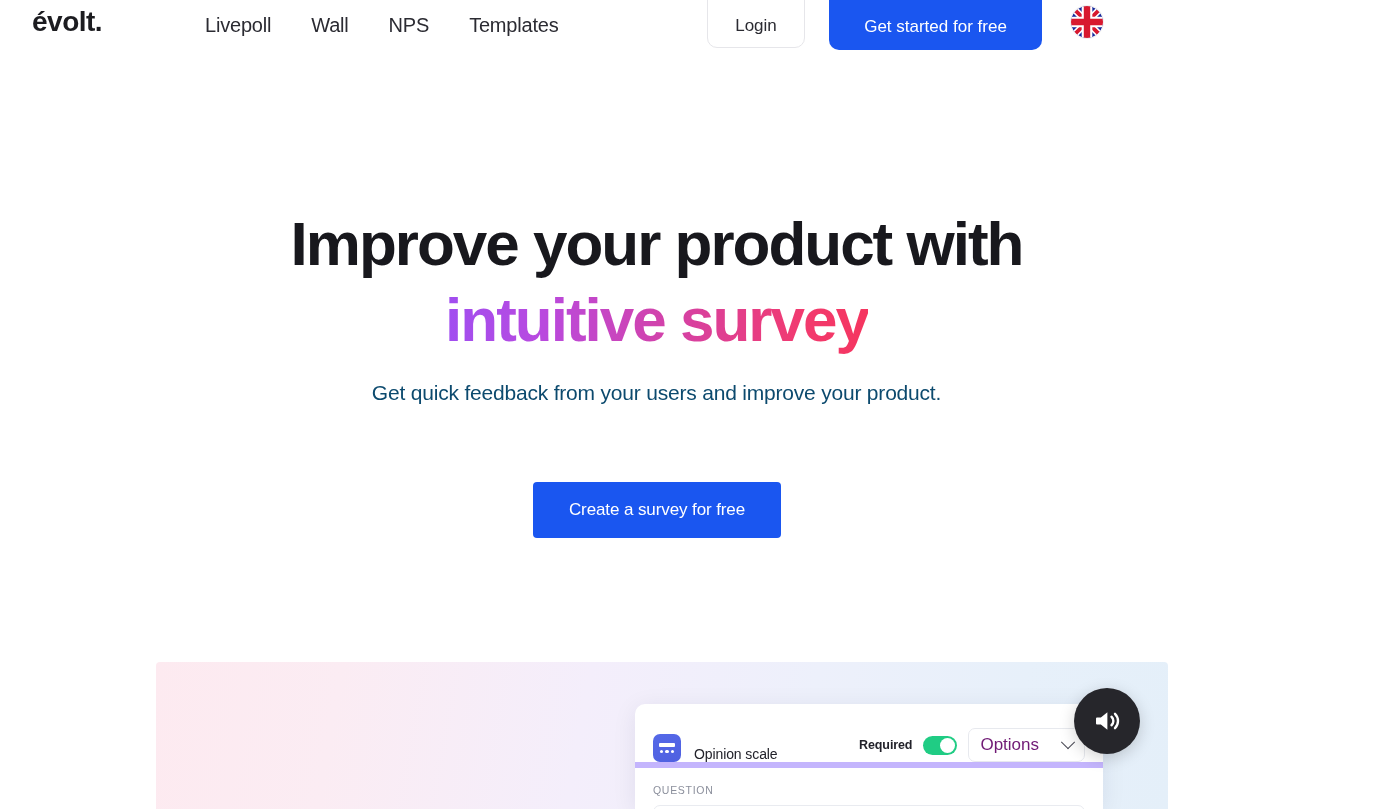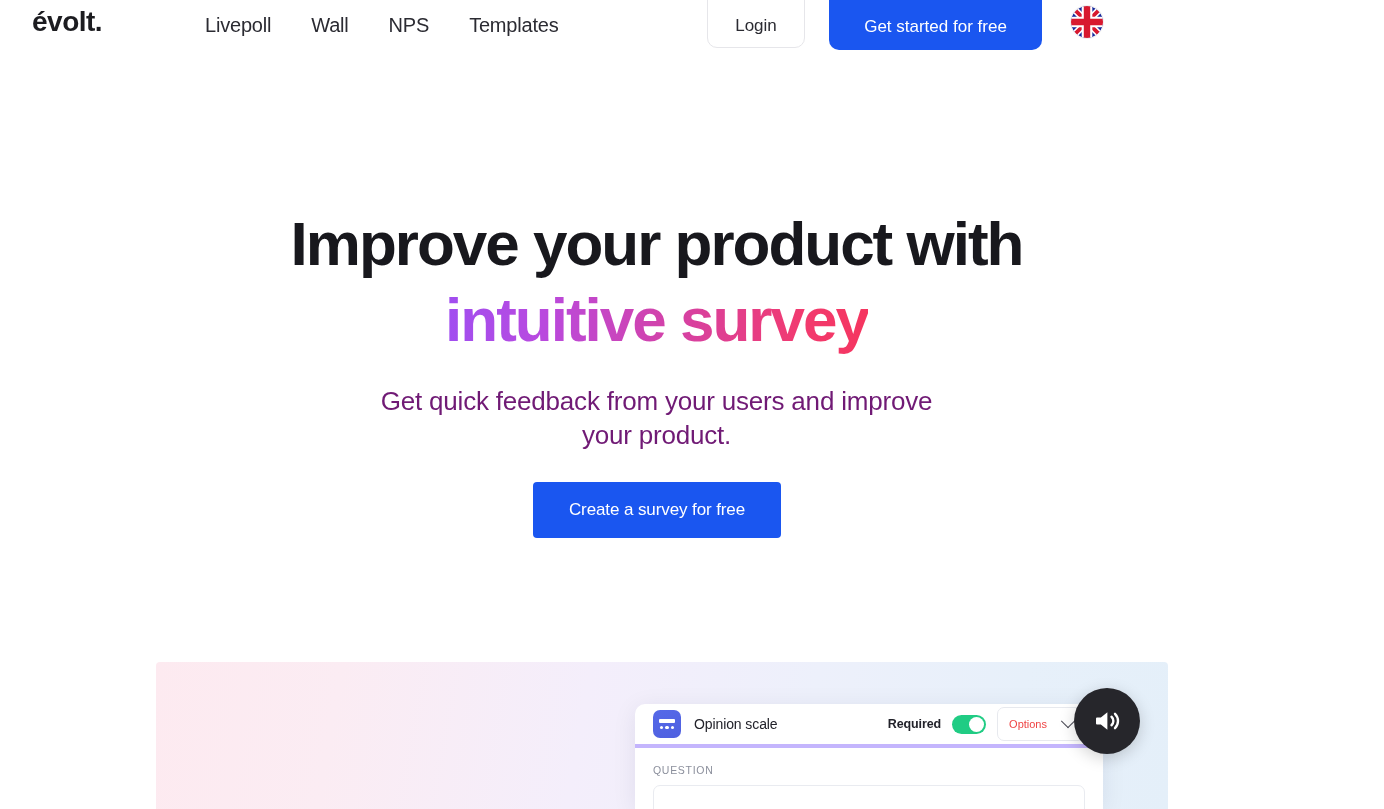--- a/index.html
+++ b/index.html
@@ -147,26 +147,26 @@
   .hero-title .accent {
     background: linear-gradient(90deg, #a04ef0 0%, #b84ae0 22%, #d8419f 58%, #f23a6e 85%, #f5355f 100%);
     -webkit-background-clip: text;
     background-clip: text;
     color: transparent;
     -webkit-text-fill-color: transparent;
   }
 
   .hero-sub {
     position: absolute;
-    top: 384px;
+    top: 376px;
     left: 0;
     width: 1313px;
-    font-size: 26px;
+    font-size: 21px;
     line-height: 34px;
-    color: #701a75;
+    color: #0c4a6e;
     letter-spacing: -0.2px;
   }
   .hero-sub .sub-inner {
     display: inline-block;
     max-width: 580px;
   }
 
   .btn-hero-cta {
     position: absolute;
     top: 482px;
@@ -203,24 +203,24 @@
     height: 105px;
     background: #ffffff;
     border-radius: 10px 10px 0 0;
     box-shadow: 0 4px 24px rgba(24,30,60,0.08);
     z-index: 12;
     overflow: hidden;
   }
 
   .card-head {
     position: relative;
-    height: 44px;
-    border-bottom: 4px solid #c4b5fd;
-    display: flex;
-    align-items: center;
+    height: 64px;
+    border-bottom: 6px solid #c4b5fd;
+    display: flex;
+    align-items: flex-end;
     padding: 0 18px;
   }
 
   .scale-icon {
     width: 28px;
     height: 28px;
     border-radius: 7px;
     background: linear-gradient(160deg, #5569e8, #4f60e0);
     display: flex;
     flex-direction: column;
@@ -283,28 +283,28 @@
     right: 2px;
     width: 15px;
     height: 15px;
     border-radius: 50%;
     background: #ffffff;
   }
 
   .options-select {
     display: flex;
     align-items: center;
-    gap: 16px;
+    gap: 24px;
     height: 34px;
     padding: 0 11px;
     border: 1px solid #e7e9ee;
     border-radius: 7px;
     background: #ffffff;
-    font-size: 11px;
-    color: #ef4444;
+    font-size: 17px;
+    color: #701a75;
     cursor: pointer;
     white-space: nowrap;
   }
   .chevron-down {
     width: 10px;
     height: 10px;
     border-right: 1.6px solid #4a4a55;
     border-bottom: 1.6px solid #4a4a55;
     transform: rotate(45deg) translate(-2px,-2px);
     flex: 0 0 auto;

